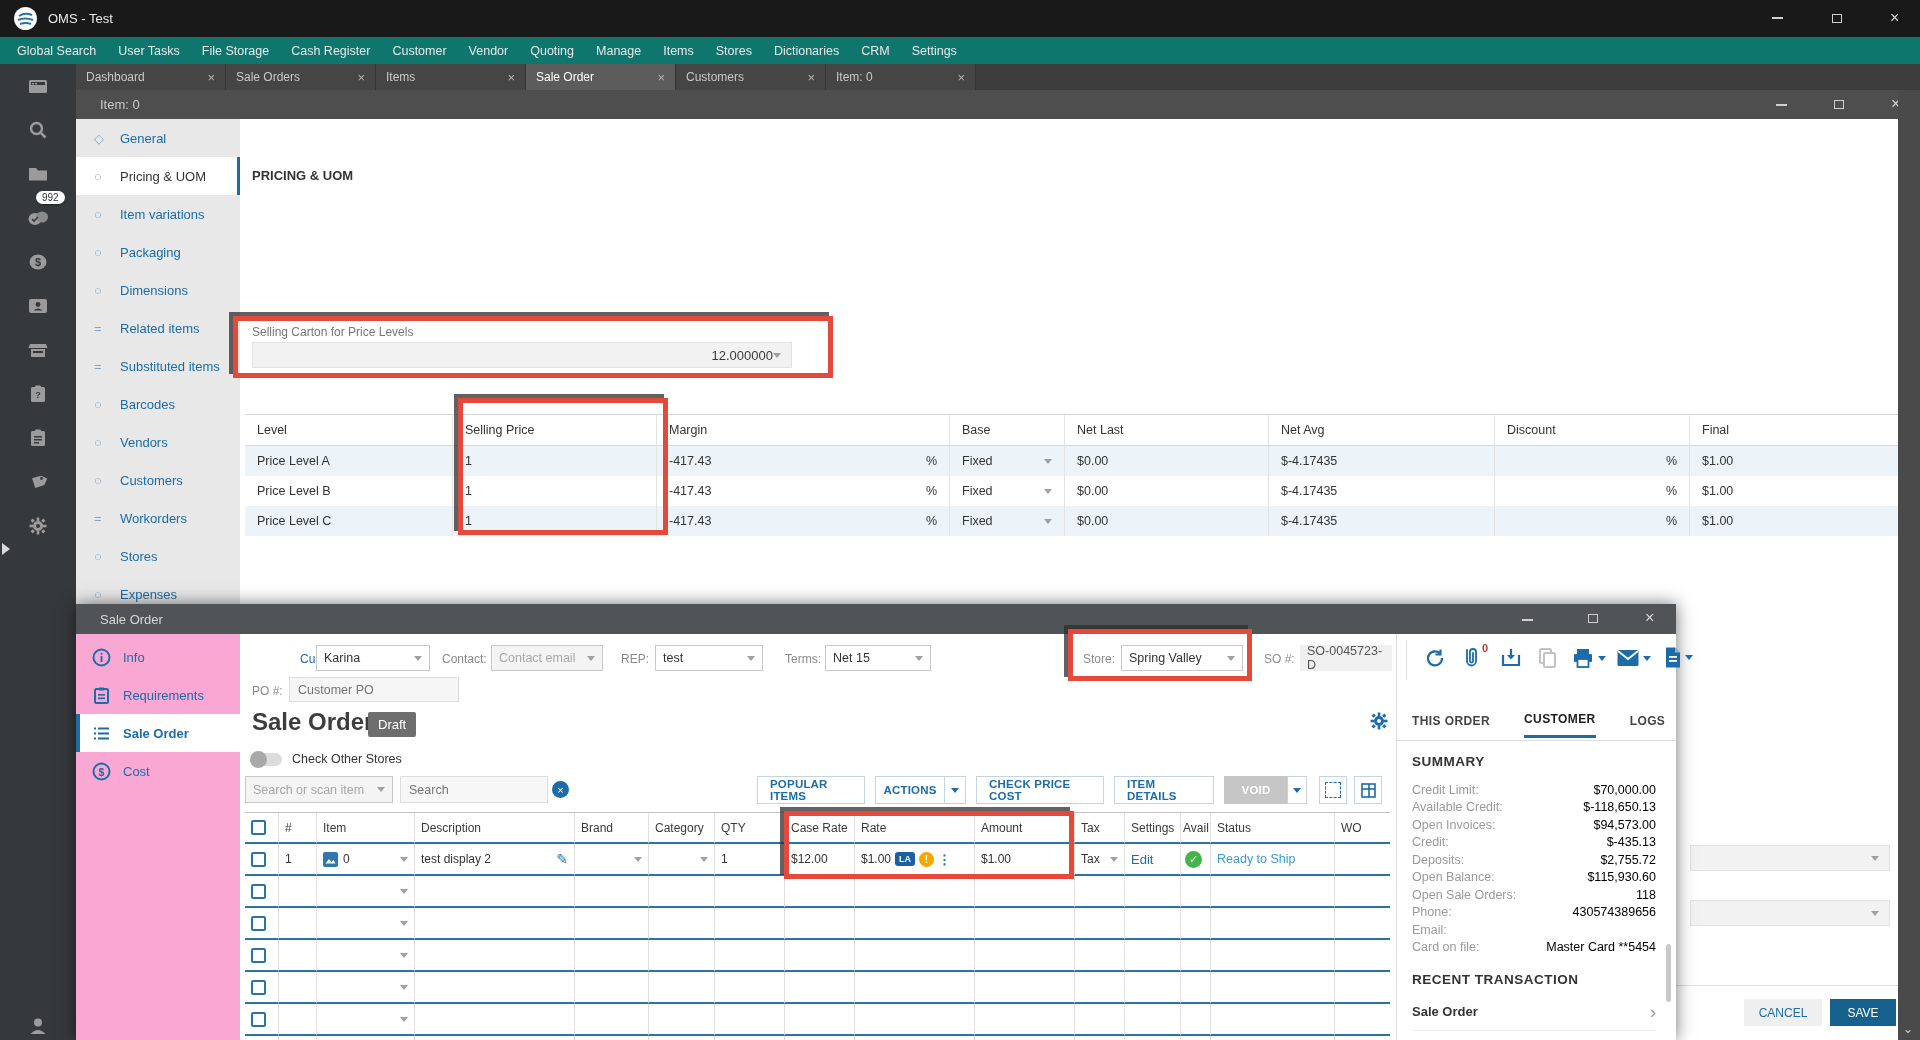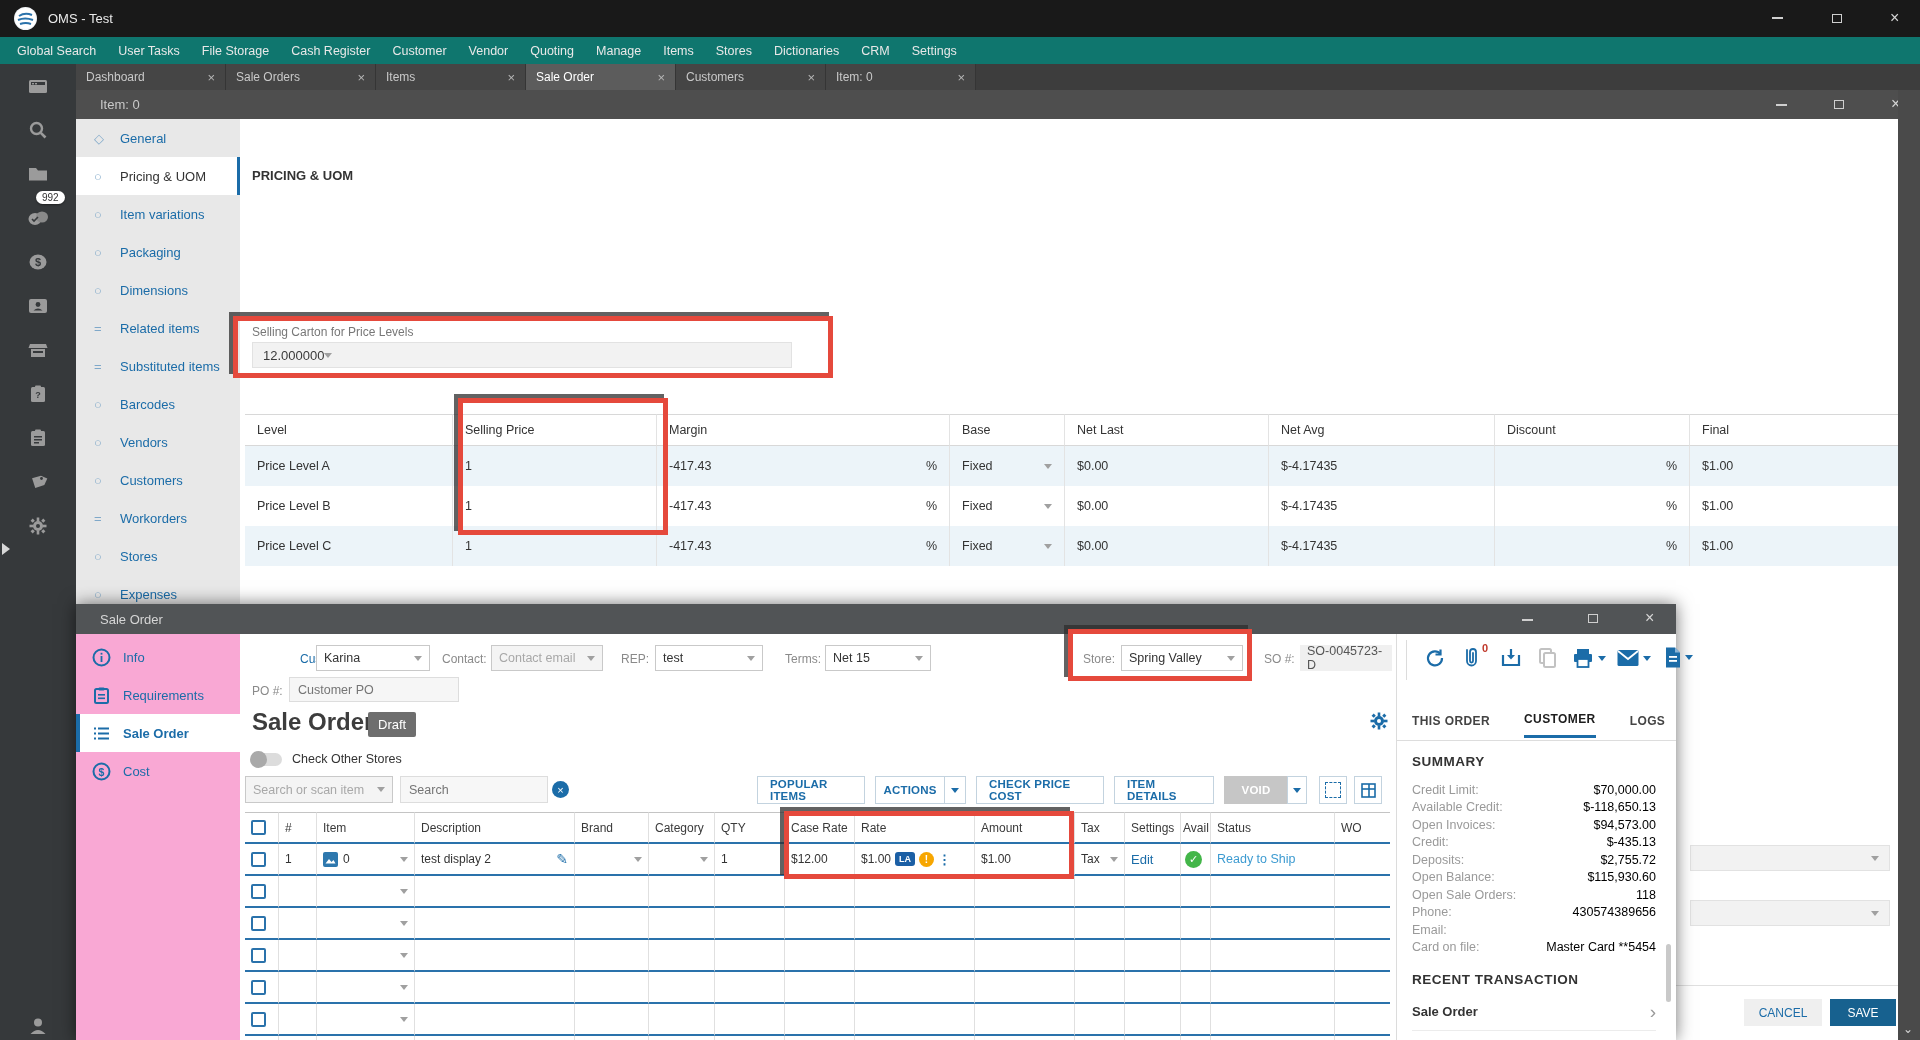--- a/index.html
+++ b/index.html
@@ -35,21 +35,21 @@
   
   .fld-label{font-size:11px;color:#8c8c8c;letter-spacing:.3px;}
   .fld-input{background:#f2f2f2;border:1px solid #e2e2e2;height:26px;box-sizing:border-box;display:flex;align-items:center;padding:0 10px;font-size:13px;color:#3a3a3a;}
   .tri-down{width:0;height:0;border-left:4px solid transparent;border-right:4px solid transparent;border-top:5px solid #a0a0a0;}
   .btn-blue{background:#1a6da6;color:#fff;font-size:11.5px;font-weight:bold;display:flex;align-items:center;justify-content:center;letter-spacing:.3px;}
   .btn-split{background:#1a6da6;border-left:1px solid #4f90bd;display:flex;align-items:center;justify-content:center;}
   .btn-split .tri-down{border-top-color:#fff;}
   
   .ptable{left:245px;top:414px;width:1653px;z-index:1;}
   .prow{display:grid;grid-template-columns:208px 204px 293px 115px 204px 226px 195px 208px;}
-  .pcell{height:40px;display:flex;align-items:center;padding:0 12px;box-sizing:border-box;font-size:12.5px;color:#333;border-right:1px solid #e3e3e3;}
+  .pcell{height:30px;display:flex;align-items:center;padding:0 12px;box-sizing:border-box;font-size:12.5px;color:#333;border-right:1px solid #e3e3e3;}
   .phead .pcell{height:32px;border-top:1px solid #d8d8d8;border-bottom:1px solid #d8d8d8;background:#fff;color:#333;}
   .prow.odd .pcell{background:#ecf4f9;}
   .prow.even .pcell{background:#fff;}
   
   .tgl{width:30px;height:13px;border-radius:7px;background:#dcdcdc;position:relative;flex:none;}
   .tgl .knob{position:absolute;left:-2px;top:-2px;width:17px;height:17px;border-radius:50%;background:#a9a9a9;}
   .tgl.on{background:#8fb4da;}
   .tgl.on .knob{left:15px;background:#1866ad;}
   .tgl-lb{font-size:12.5px;color:#333;margin-left:10px;}
   
@@ -337,21 +337,21 @@
   <div class="abs fld-label" style="left:252px;top:264px;"><span>TAX CODE</span><span style="color:#e03c31;font-size:13px;vertical-align:top;">*</span></div>
   <div class="abs fld-input" style="left:252px;top:282px;width:540px;justify-content:space-between;">
       <span>Tax</span>
       <span class="tri-down"></span>
     </div>
   <div class="abs fld-label" style="left:808px;top:264px;">UNIT OF MEASURE SET</div>
   <div class="abs fld-input" style="left:808px;top:282px;width:534px;color:#a8a8a8;">UOM Set</div>
   <div class="abs fld-label" style="left:1359px;top:264px;">UNIT OF MEASURE FOR PRICE LEVELS</div>
 
   <div class="abs" style="left:252px;top:325px;font-size:12px;color:#777;z-index:1;">Selling Carton for Price Levels</div>
-  <div class="abs fld-input" style="left:252px;top:342px;width:540px;justify-content:flex-start;z-index:1;">
+  <div class="abs fld-input" style="left:252px;top:342px;width:540px;justify-content:flex-end;z-index:1;">
       <span>12.000000</span>
       <span class="tri-down"></span>
     </div>
 
   <div class="abs" style="left:252px;top:384px;font-size:12px;color:#555;">Store:</div>
   <div class="abs flex" style="left:290px;top:379px;width:118px;height:24px;background:#e3e3e3;justify-content:space-between;padding:0 8px;box-sizing:border-box;font-size:12.5px;color:#333;">
       <span>Spring Valley</span>
       <span class="tri-down"></span>
     </div>
   <div class="abs flex" style="left:1823px;top:380px;width:63px;height:23px;background:#bf3a2d;color:#fff;font-size:11px;font-weight:bold;justify-content:center;letter-spacing:.4px;">DELETE</div>

